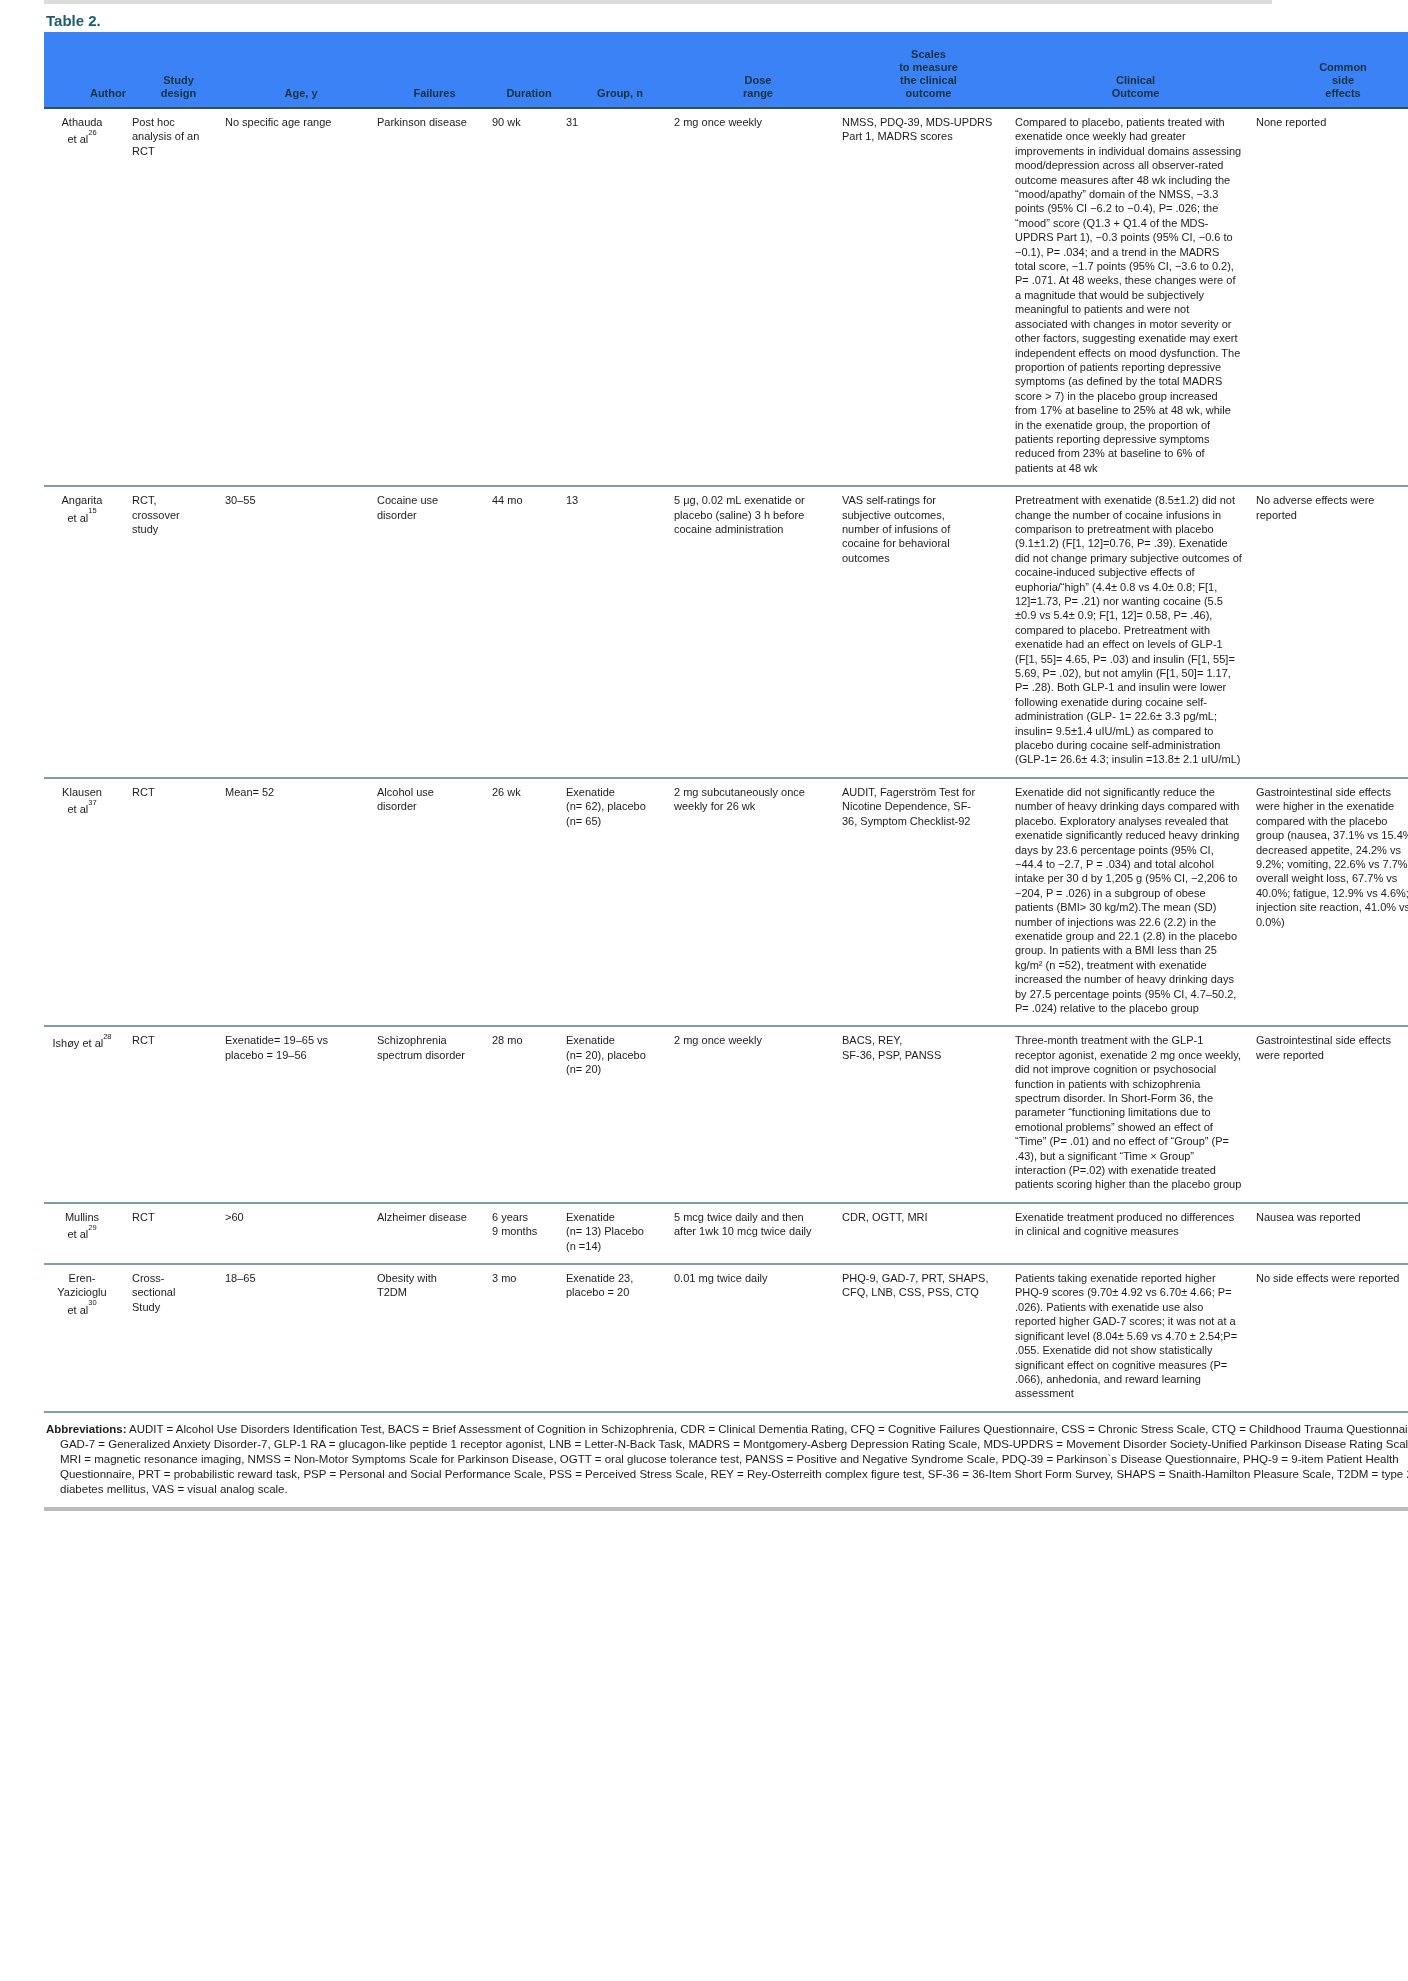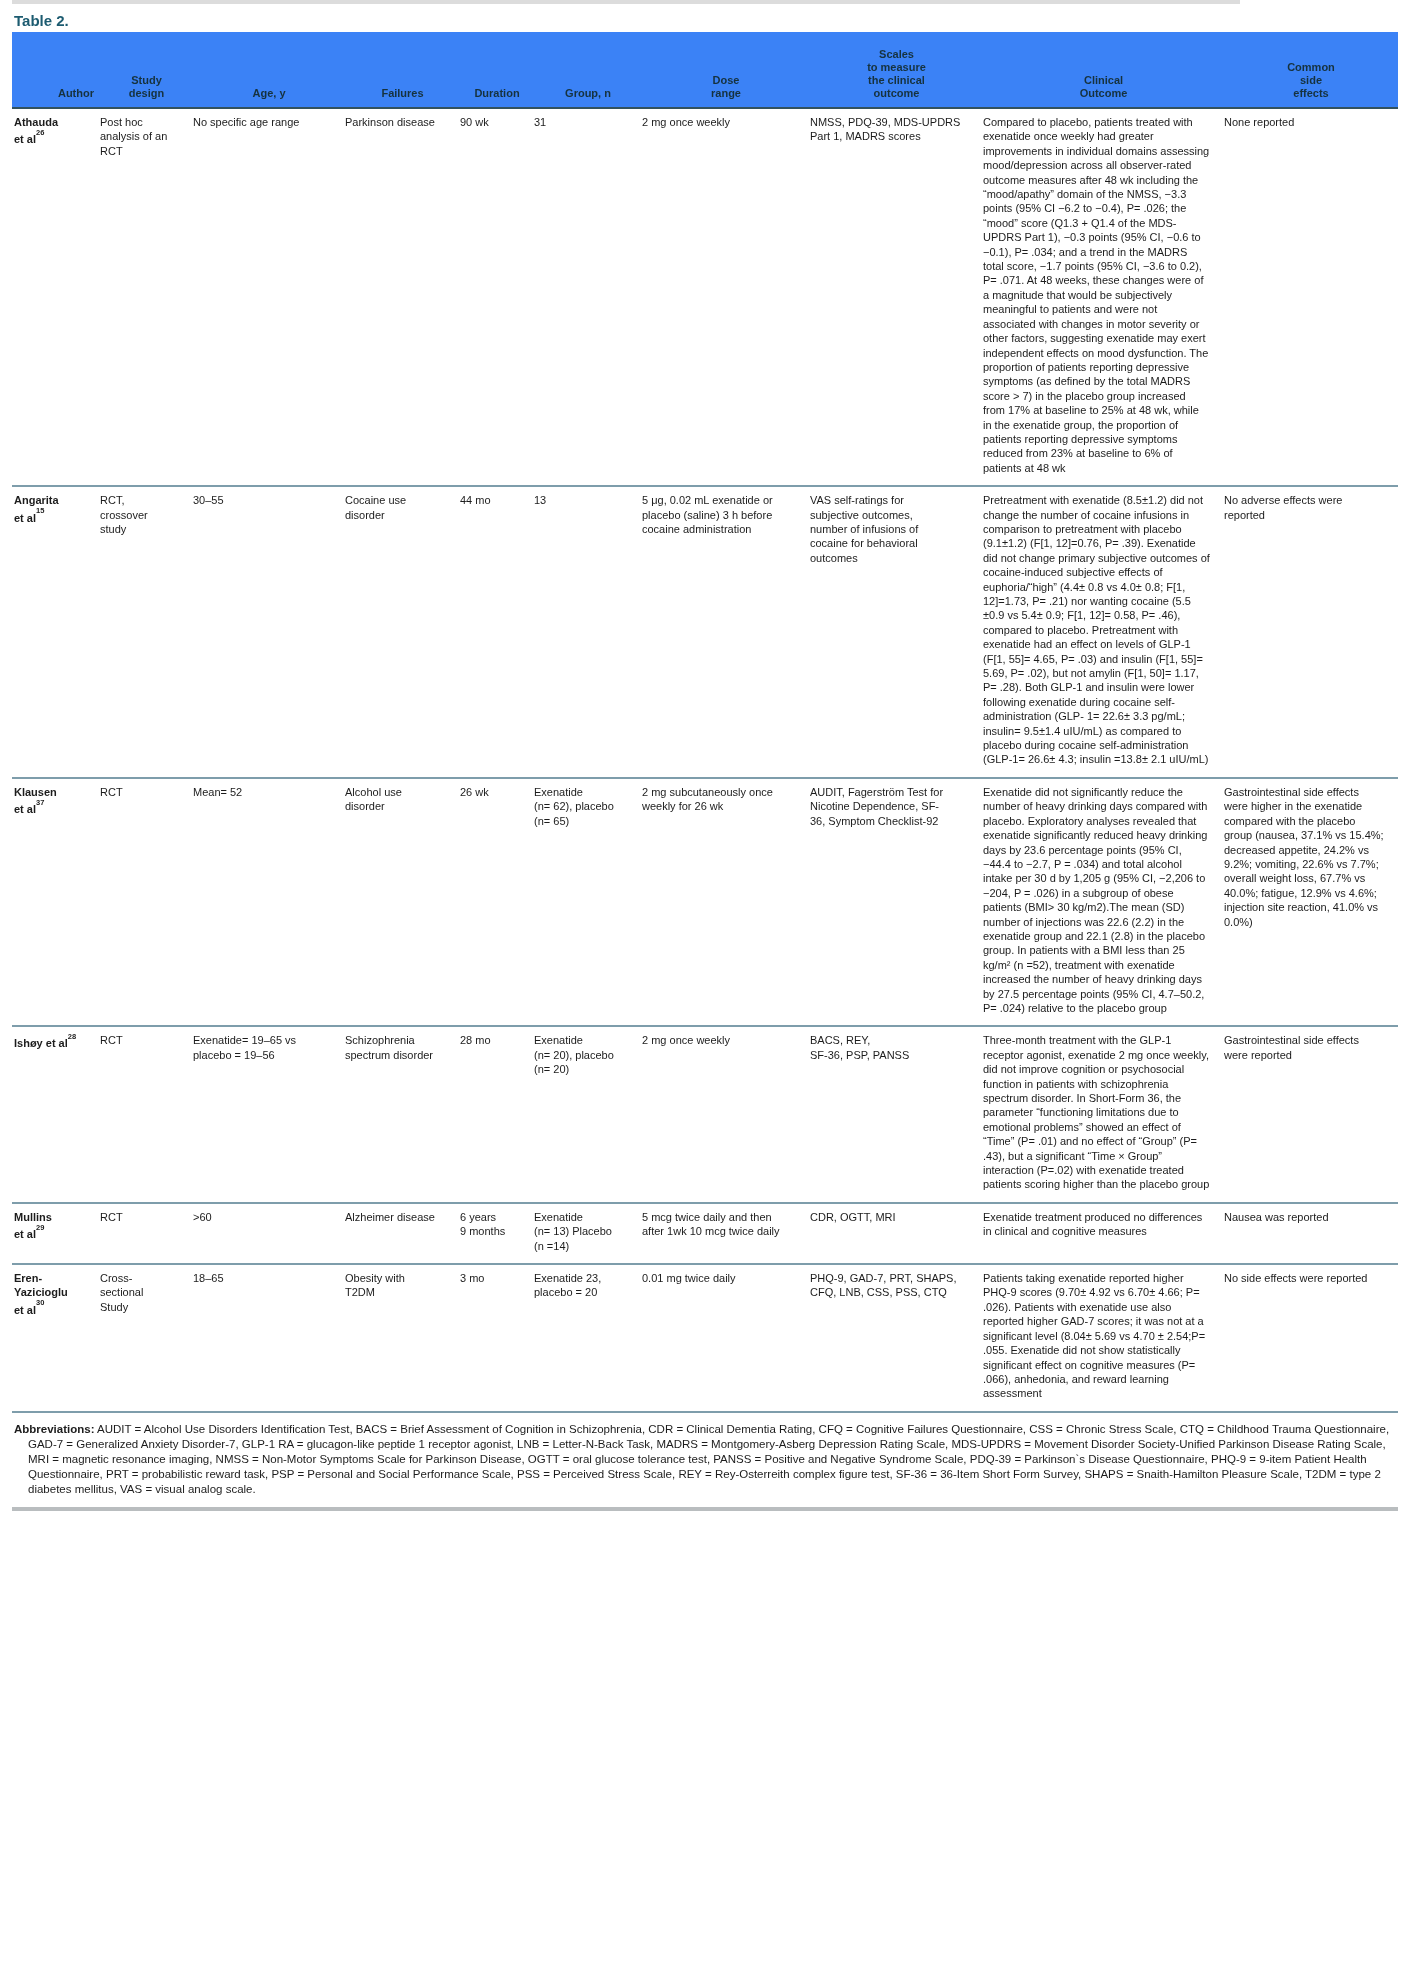--- a/index.html
+++ b/index.html
@@ -1,34 +1,34 @@
 <!DOCTYPE html>
 <html><head>
 <meta charset="utf-8">
 <style>
   html, body { margin: 0; padding: 0; background: #ffffff; }
   body { font-family: "Liberation Sans", sans-serif; color: #1c1c1c; }
-  .page { width: 1242px; box-sizing: border-box; padding: 0 2px 8px 12px; }
+  .page { width: 1242px; box-sizing: border-box; padding: 0 2px 8px 12px; margin-left: 32px; }
   .top-strip { height: 4px; background: #dcdcdc; margin: 0 0 8px 0; }
   .table-label { color: #1c5b70; font-weight: bold; font-size: 15px; margin: 2px 0 3px 2px; }
   .page-title { color: #1c5b70; font-weight: bold; font-size: 19px; margin: 0 0 9px 2px; }
   table.articles { border-collapse: collapse; table-layout: fixed; width: 1386px; }
   thead th {
     background: #3b82f6; vertical-align: bottom; text-align: center;
     font-size: 11px; line-height: 13px; color: #16323e; font-weight: bold;
     padding: 16px 6px 7px 6px; white-space: pre-line;
   }
   thead th.left { text-align: right; padding-left: 2px; }
   thead tr { border-bottom: 2px solid #32525f; }
   tbody tr { border-bottom: 2px solid #7e9dab; }
   td {
     vertical-align: top; font-size: 11px; line-height: 14.4px;
     padding: 6px 14px 10px 0; white-space: pre-line;
   }
-  td.author { font-weight: bold; padding-left: 2px; }
+  td.author { font-weight: normal; padding-left: 2px; text-align: center; }
   sup { font-size: 7.5px; position: relative; top: -3.5px; }
   .footnote {
     font-size: 11.5px; line-height: 15px; margin: 9px 0 0 2px;
     padding-left: 14px; text-indent: -14px; width: 1380px; color: #1c1c1c;
   }
   .bottom-rule { height: 4px; background: #b9bdbf; margin-top: 10px; width: 1386px; }
 </style>
 </head>
 <body>
 

